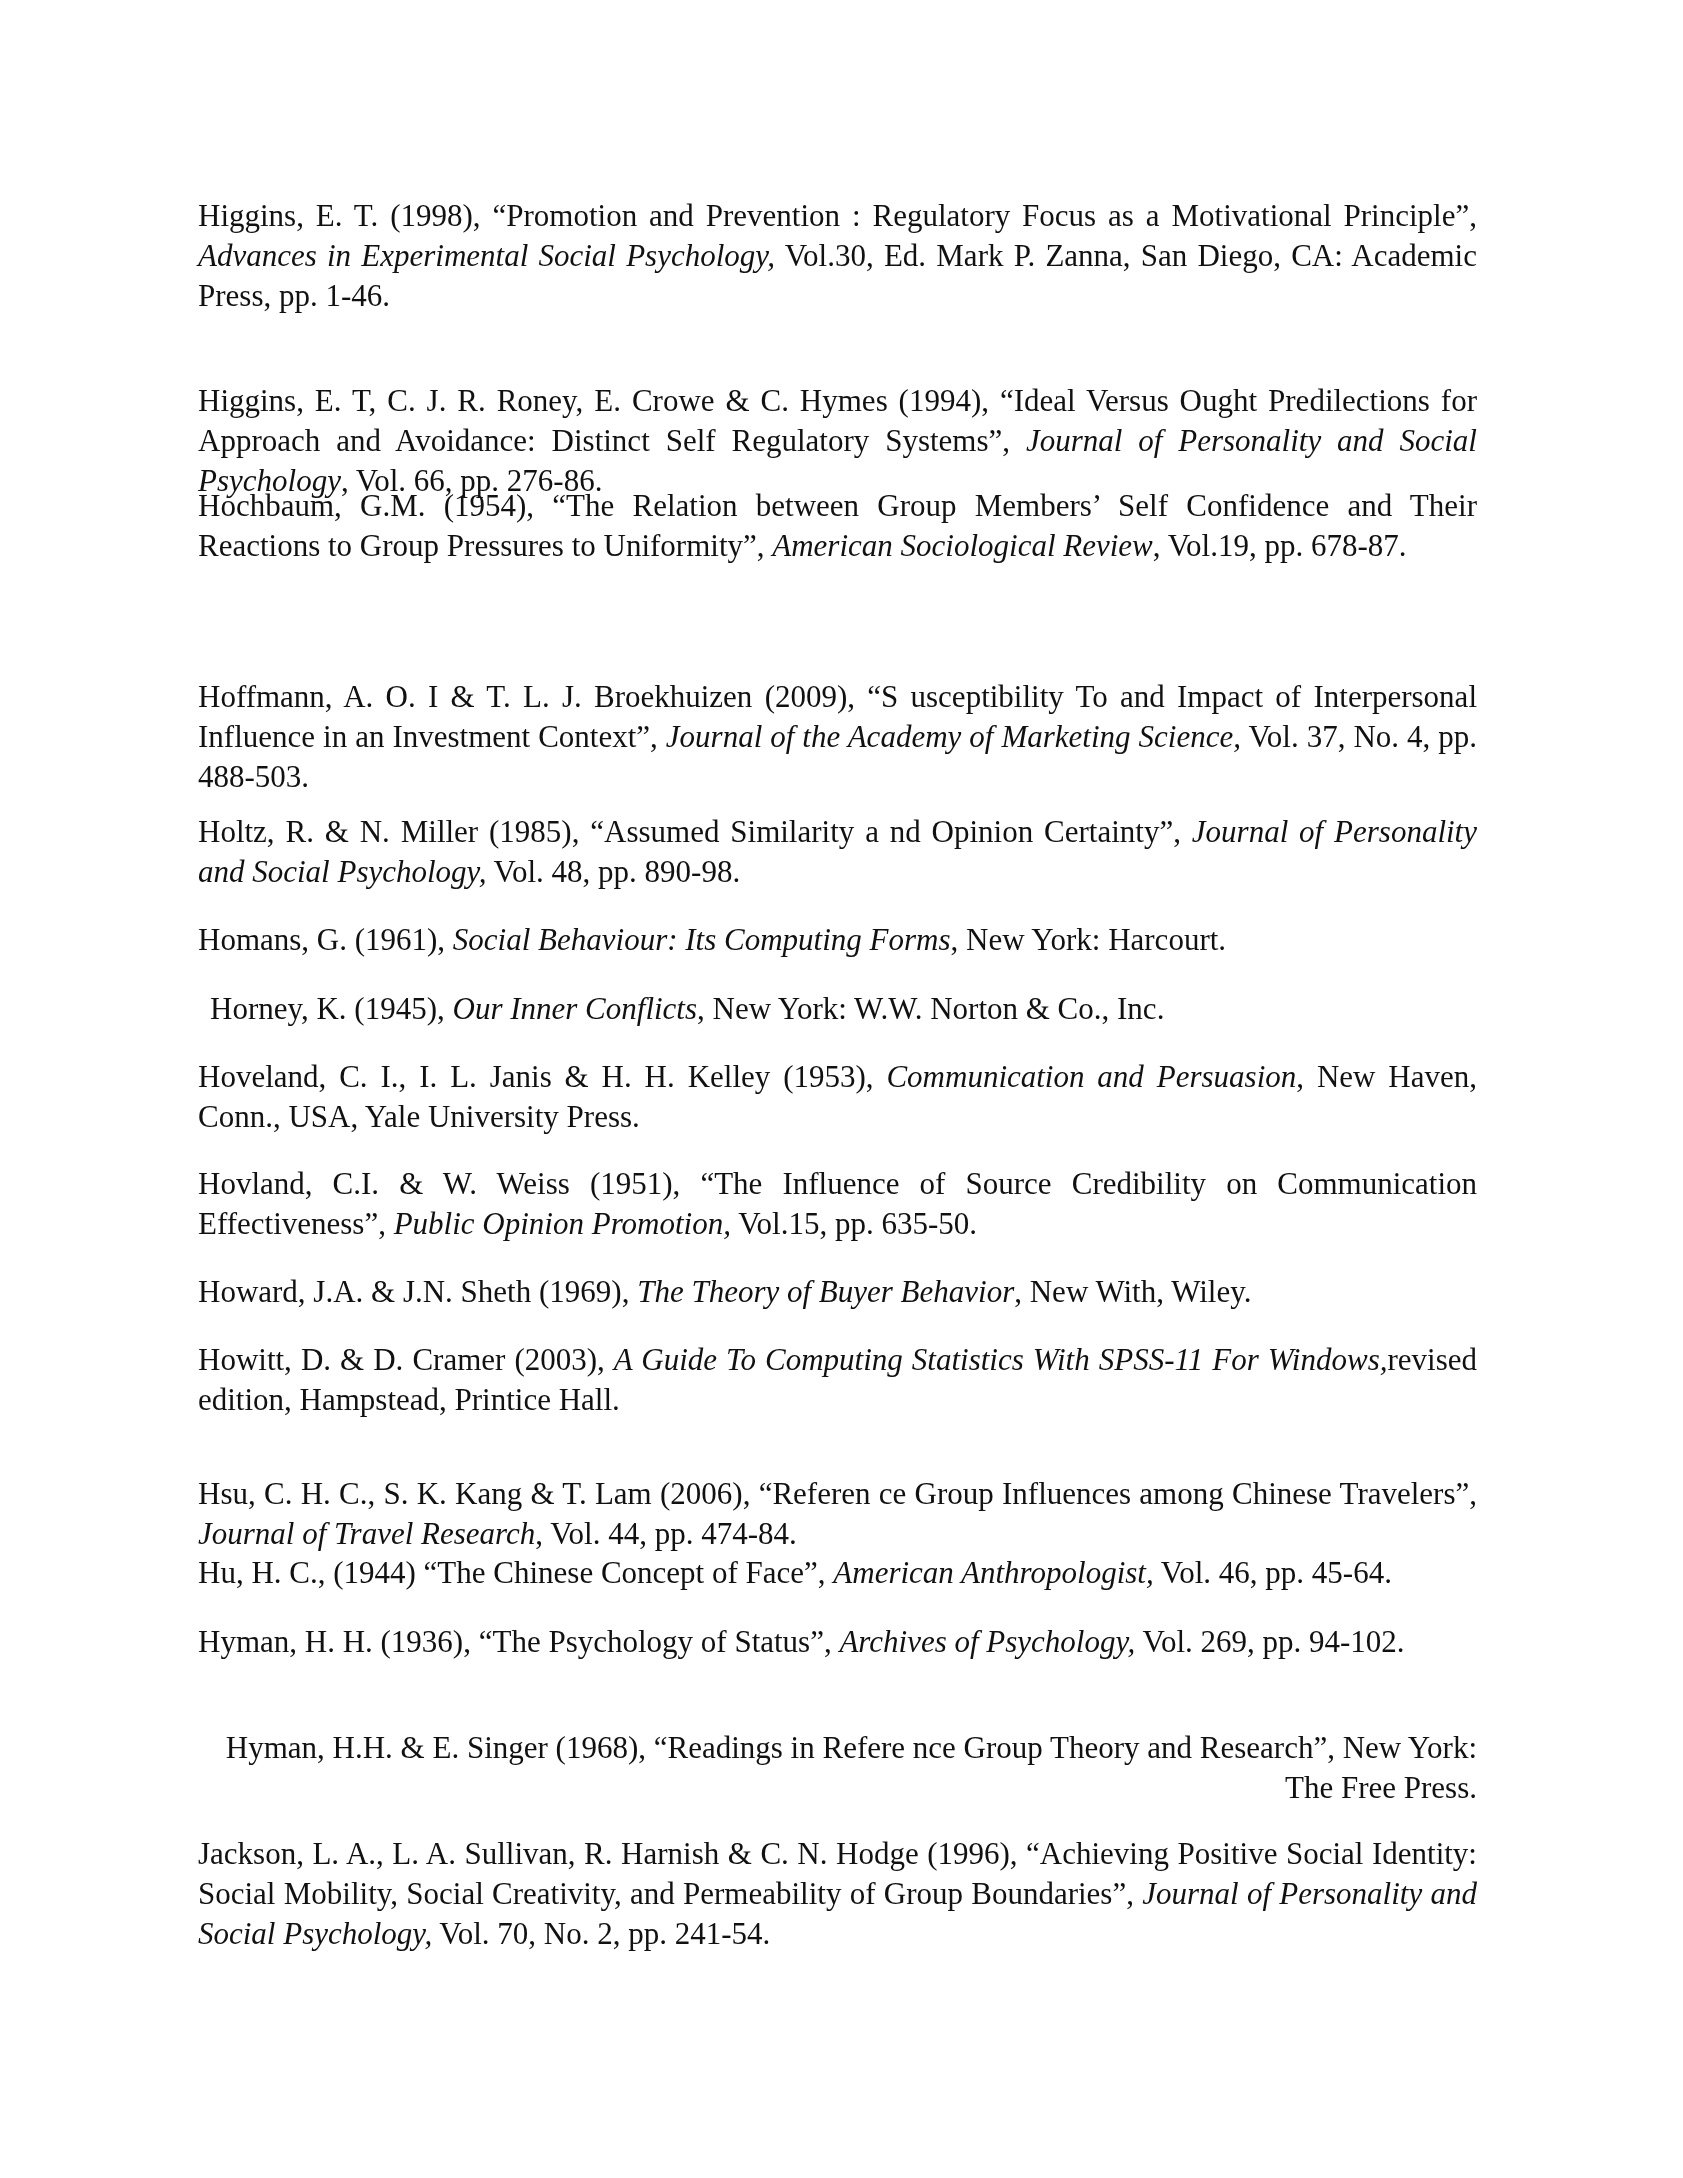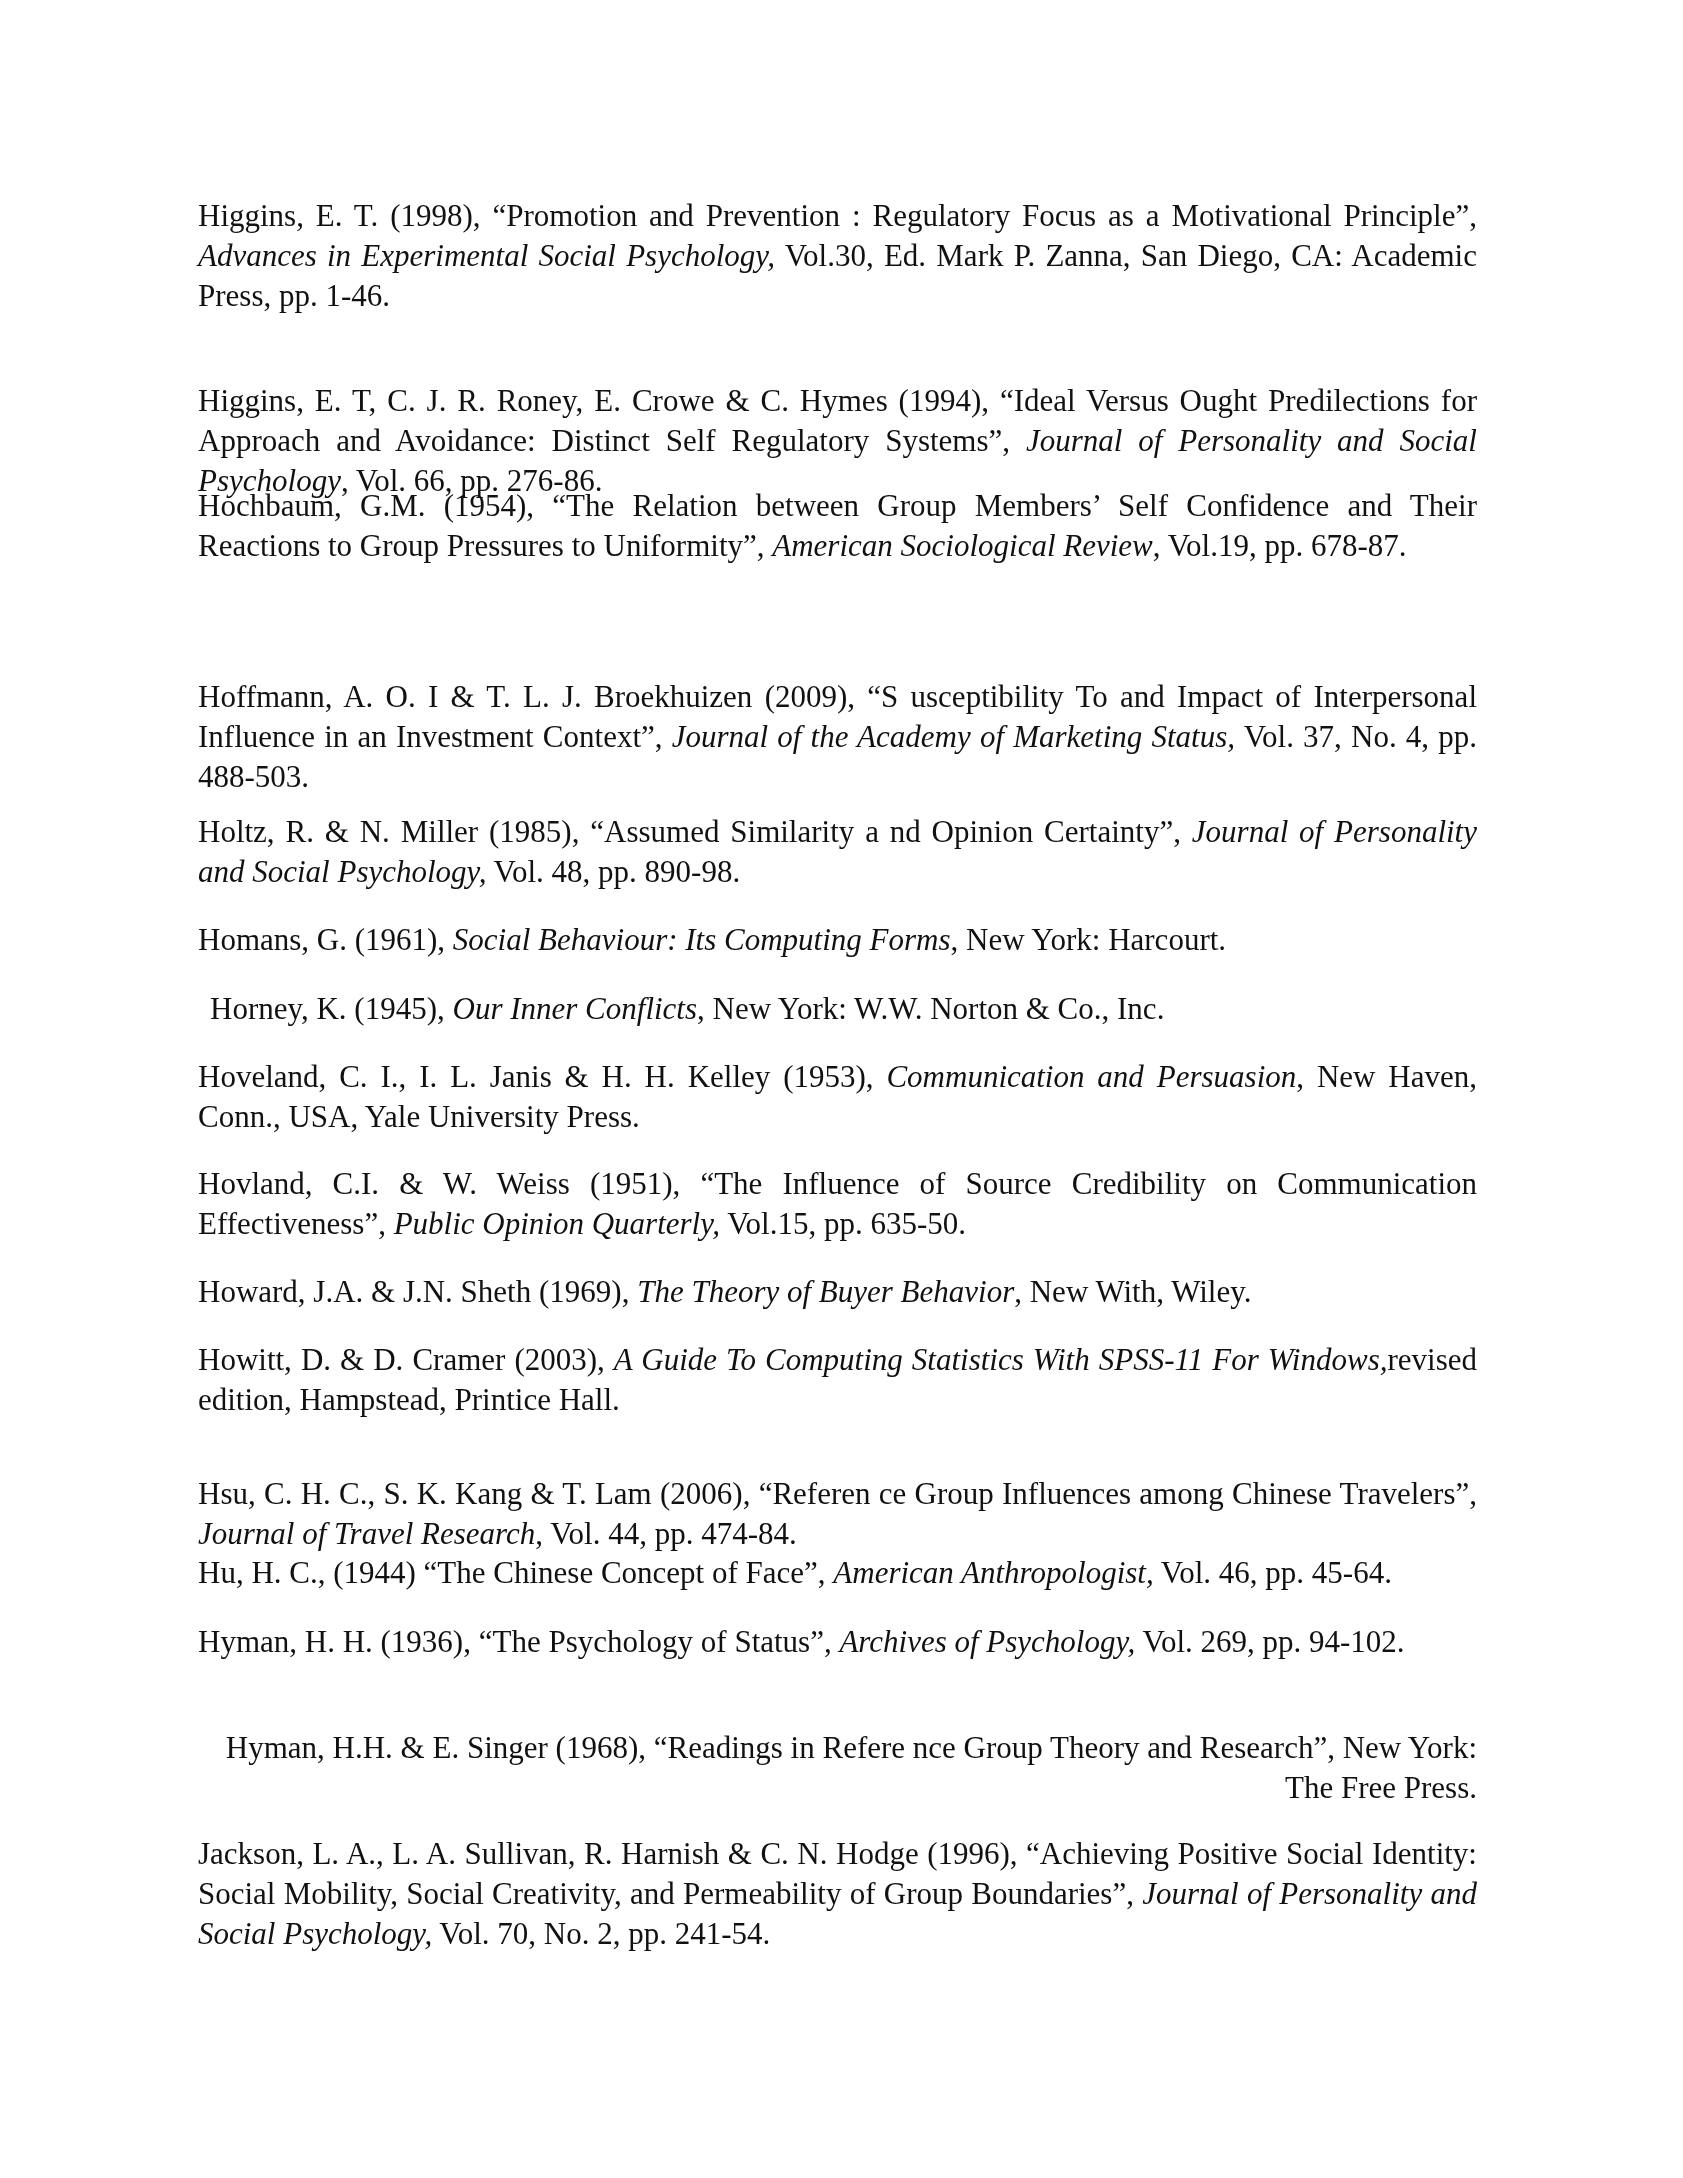--- a/index.html
+++ b/index.html
@@ -31,26 +31,26 @@
     .ref.nojustify { text-align: right; }
     .ref i { font-style: italic; }
   </style>
 </head>
 <body>
 
 <div class="page">
   <p class="ref" style="position: absolute; left: 0px; width: 1279px; top: 0px;"><span>Higgins, E. T. (1998), “Promotion and Prevention : Regulatory Focus as a Motivational Principle”, </span><i>Advances in Experimental Social Psychology,</i><span> Vol.30, Ed. Mark P. Zanna, San Diego, CA: Academic Press, pp. 1-46.</span></p>
   <p class="ref" style="position: absolute; left: 0px; width: 1279px; top: 146px; margin-top: 39px;"><span>Higgins, E. T, C. J. R. Roney, E. Crowe &amp; C. Hymes (1994), “Ideal Versus Ought Predilections for Approach and Avoidance: Distinct Self Regulatory Systems”, </span><i>Journal of Personality and Social Psychology</i><span>, Vol. 66, pp. 276-86.</span></p>
   <p class="ref" style="position: absolute; left: 0px; width: 1279px; top: 290px;"><span>Hochbaum, G.M. (1954), “The Relation between Group Members’ Self Confidence and Their Reactions to Group Pressures to Uniformity”, </span><i>American Sociological Review</i><span>, Vol.19, pp. 678-87.</span></p>
-  <p class="ref" style="position: absolute; left: 0px; width: 1279px; top: 481px;"><span>Hoffmann, A. O. I &amp; T. L. J. Broekhuizen (2009), “S usceptibility To and Impact of Interpersonal Influence in an Investment Context”, </span><i>Journal of the Academy of Marketing Status,</i><span> Vol. 37, No. 4, pp. 488-503.</span></p>
+  <p class="ref" style="position: absolute; left: 0px; width: 1279px; top: 481px;"><span>Hoffmann, A. O. I &amp; T. L. J. Broekhuizen (2009), “S usceptibility To and Impact of Interpersonal Influence in an Investment Context”, </span><i>Journal of the Academy of Marketing Science,</i><span> Vol. 37, No. 4, pp. 488-503.</span></p>
   <p class="ref" style="position: absolute; left: 0px; width: 1279px; top: 616px;"><span>Holtz, R. &amp; N. Miller (1985), “Assumed Similarity a nd Opinion Certainty”, </span><i>Journal of Personality and Social Psychology,</i><span> Vol. 48, pp. 890-98.</span></p>
   <p class="ref" style="position: absolute; left: 0px; width: 1279px; top: 724px;"><span>Homans, G. (1961), </span><i>Social Behaviour: Its Computing Forms</i><span>, New York: Harcourt.</span></p>
   <p class="ref" style="position: absolute; left: 0px; width: 1279px; top: 793px; margin-left: 12px;"><span>Horney, K. (1945), </span><i>Our Inner Conflicts</i><span>, New York: W.W. Norton &amp; Co., Inc.</span></p>
   <p class="ref" style="position: absolute; left: 0px; width: 1279px; top: 861px;"><span>Hoveland, C. I., I. L. Janis &amp; H. H. Kelley (1953), </span><i>Communication and Persuasion</i><span>, New Haven, Conn., USA, Yale University Press.</span></p>
-  <p class="ref" style="position: absolute; left: 0px; width: 1279px; top: 968px;"><span>Hovland, C.I. &amp; W. Weiss (1951), “The Influence of Source Credibility on Communication Effectiveness”, </span><i>Public Opinion Quarterly,</i><span> Vol.15, pp. 635-50.</span></p>
+  <p class="ref" style="position: absolute; left: 0px; width: 1279px; top: 968px;"><span>Hovland, C.I. &amp; W. Weiss (1951), “The Influence of Source Credibility on Communication Effectiveness”, </span><i>Public Opinion Promotion,</i><span> Vol.15, pp. 635-50.</span></p>
   <p class="ref" style="position: absolute; left: 0px; width: 1279px; top: 1076px;"><span>Howard, J.A. &amp; J.N. Sheth (1969), </span><i>The Theory of Buyer Behavior</i><span>, New With, Wiley.</span></p>
   <p class="ref" style="position: absolute; left: 0px; width: 1279px; top: 1144px;"><span>Howitt, D. &amp; D. Cramer (2003), </span><i>A Guide To Computing Statistics With SPSS-11 For Windows,</i><span>revised edition, Hampstead, Printice Hall.</span></p>
   <p class="ref" style="position: absolute; left: 0px; width: 1279px; top: 1278px;"><span>Hsu, C. H. C., S. K. Kang &amp; T. Lam (2006), “Referen ce Group Influences among Chinese Travelers”, </span><i>Journal of Travel Research</i><span>, Vol. 44, pp. 474-84.</span></p>
   <p class="ref" style="position: absolute; left: 0px; width: 1279px; top: 1357px;"><span>Hu, H. C., (1944) “The Chinese Concept of Face”, </span><i>American Anthropologist,</i><span> Vol. 46, pp. 45-64.</span></p>
   <p class="ref" style="position: absolute; left: 0px; width: 1279px; top: 1426px;"><span>Hyman, H. H. (1936), “The Psychology of Status”, </span><i>Archives of Psychology,</i><span> Vol. 269, pp. 94-102.</span></p>
   <p class="ref nojustify" style="position: absolute; left: 0px; width: 1279px; top: 1532px;"><span>Hyman, H.H. &amp; E. Singer (1968), “Readings in Refere nce Group Theory and Research”, New York: The Free Press.</span></p>
   <p class="ref" style="position: absolute; left: 0px; width: 1279px; top: 1638px;"><span>Jackson, L. A., L. A. Sullivan, R. Harnish &amp; C. N. Hodge (1996), “Achieving Positive Social Identity: Social Mobility, Social Creativity, and Permeability of Group Boundaries”, </span><i>Journal of Personality and Social Psychology,</i><span> Vol. 70, No. 2, pp. 241-54.</span></p>
 </div>
 
 

